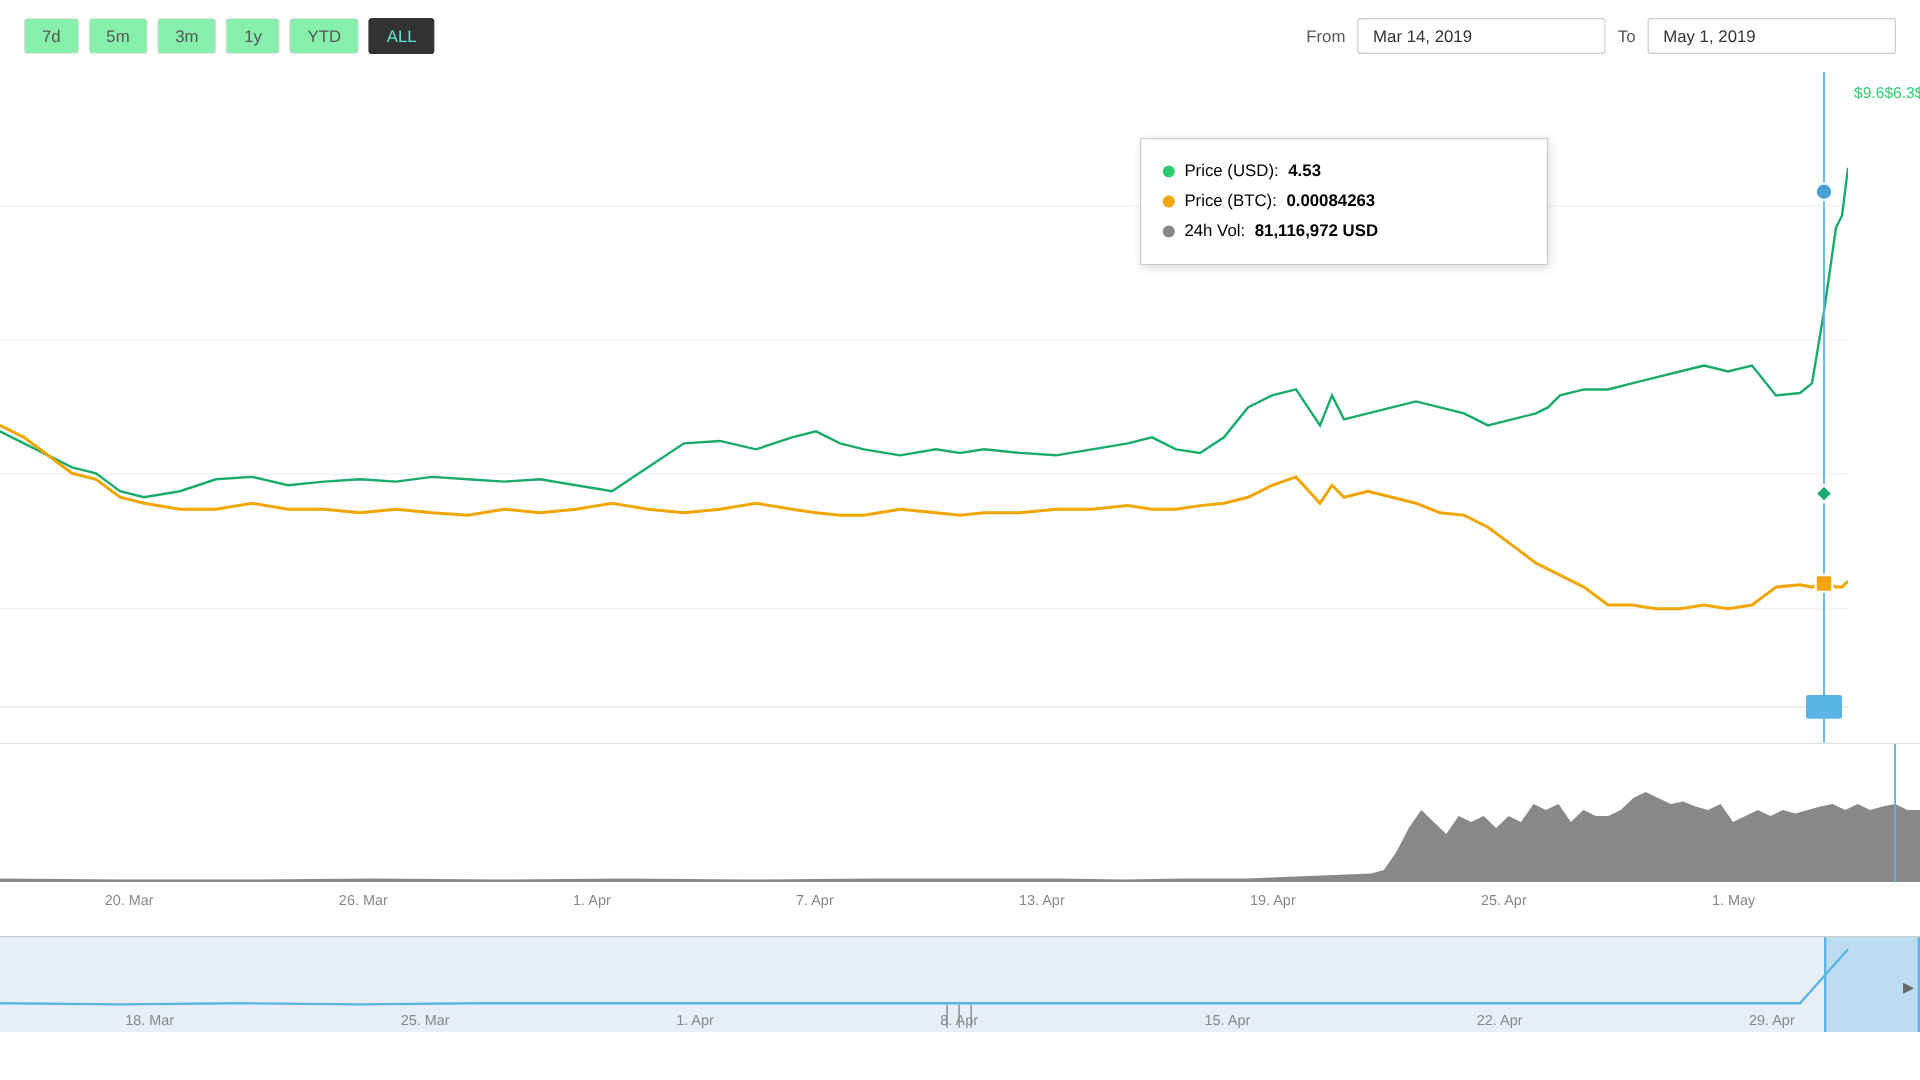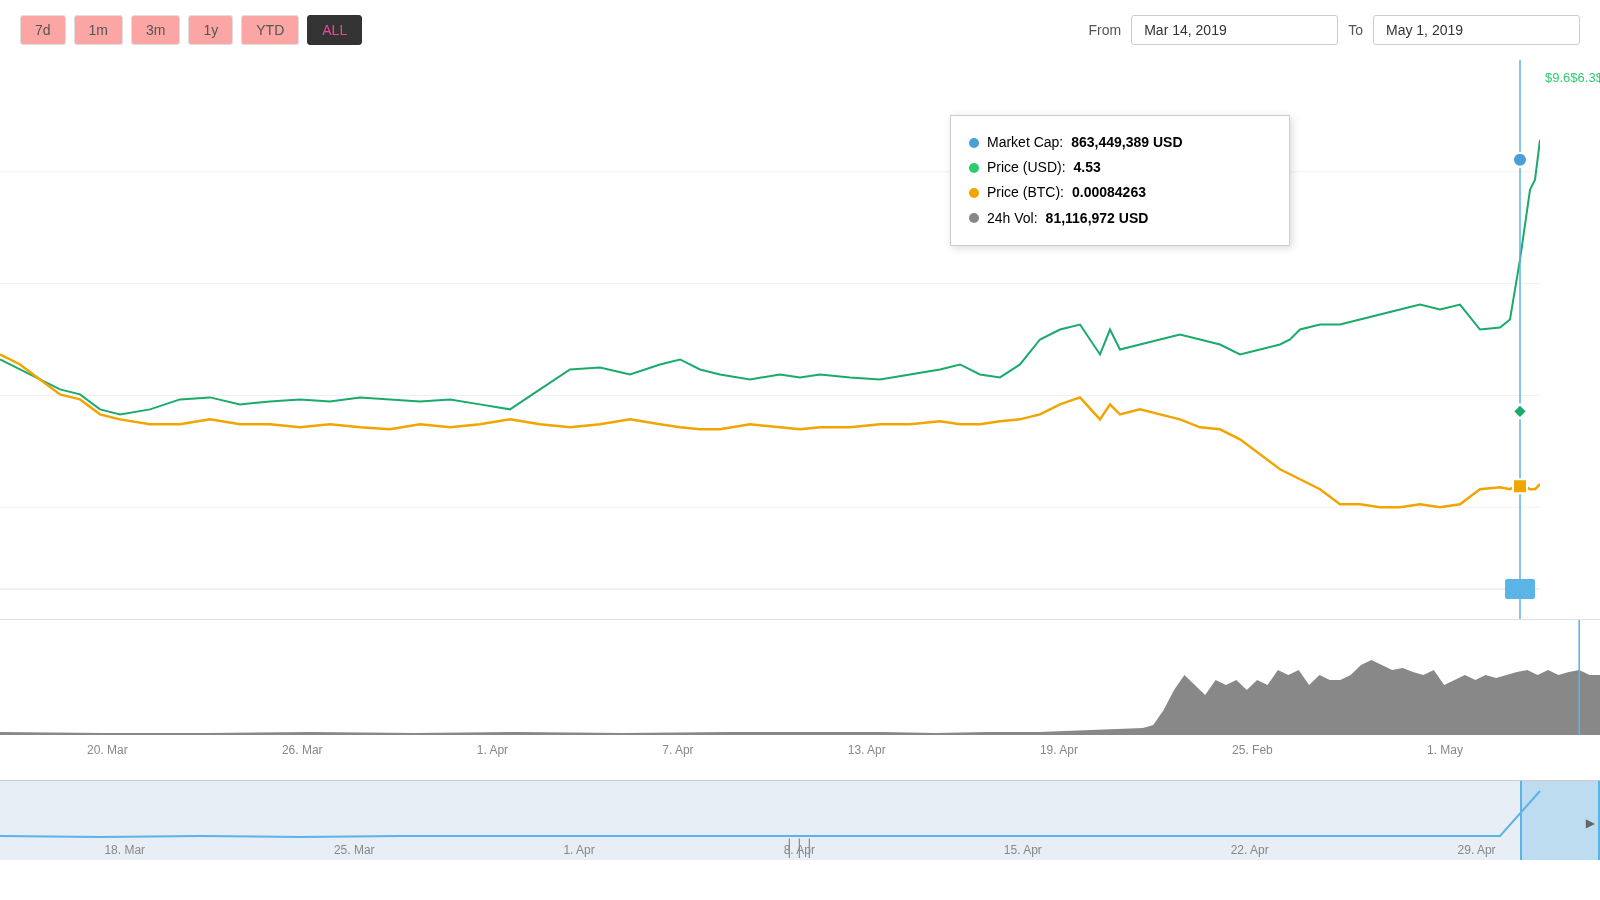--- a/index.html
+++ b/index.html
@@ -17,30 +17,30 @@
       display: flex;
       align-items: center;
       padding: 10px 20px;
       gap: 8px;
       height: 60px;
     }
 
     .time-btn {
       padding: 6px 14px;
       border: 1px solid #ddd;
-      background: #fca5a5;
+      background: #86efac;
       border-radius: 3px;
       cursor: pointer;
       font-size: 14px;
       color: #555;
     }
 
     .time-btn.active {
       background: #333;
-      color: #ec4899;
+      color: #5eead4;
       border-color: #333;
     }
 
     .date-range {
       margin-left: auto;
       display: flex;
       align-items: center;
       gap: 10px;
       font-size: 14px;
       color: #555;
@@ -206,21 +206,21 @@
       left: 0;
       width: calc(100% - 60px);
       height: 100%;
     }
   </style>
 </head>
 <body>
 
 <div class="top-bar">
   <button class="time-btn">7d</button>
-  <button class="time-btn">1m</button>
+  <button class="time-btn">5m</button>
   <button class="time-btn">3m</button>
   <button class="time-btn">1y</button>
   <button class="time-btn">YTD</button>
   <button class="time-btn active">ALL</button>
 
   <div class="date-range">
     <span>From</span>
     <input class="date-input" type="text" value="Mar 14, 2019" style="">
     <span>To</span>
     <input class="date-input" type="text" value="May 1, 2019" style="">
@@ -260,25 +260,20 @@
 
     <div class="y-axis-labels">
       <span class="y-label green">$9.6</span>
       <span class="y-label green">$6.3</span>
       <span class="y-label green">$4.8</span>
       <span class="y-label green">$2.4</span>
       <span class="y-label black">$0</span>
     </div>
 
     <div class="tooltip">
-      <div class="tooltip-row">
-        <span class="dot blue"></span>
-        <span>Market Cap:</span>
-        <strong>863,449,389 USD</strong>
-      </div>
       <div class="tooltip-row">
         <span class="dot green"></span>
         <span>Price (USD):</span>
         <strong>4.53</strong>
       </div>
       <div class="tooltip-row">
         <span class="dot orange"></span>
         <span>Price (BTC):</span>
         <strong>0.00084263</strong>
       </div>
@@ -301,21 +296,21 @@
     </svg>
   </div>
 
   <div class="x-axis">
     <span>20. Mar</span>
     <span>26. Mar</span>
     <span>1. Apr</span>
     <span>7. Apr</span>
     <span>13. Apr</span>
     <span>19. Apr</span>
-    <span>25. Feb</span>
+    <span>25. Apr</span>
     <span>1. May</span>
   </div>
 </div>
 
 <div class="navigator">
   <div class="navigator-x-labels">
     <span>18. Mar</span>
     <span>25. Mar</span>
     <span>1. Apr</span>
     <span>8. Apr</span>

